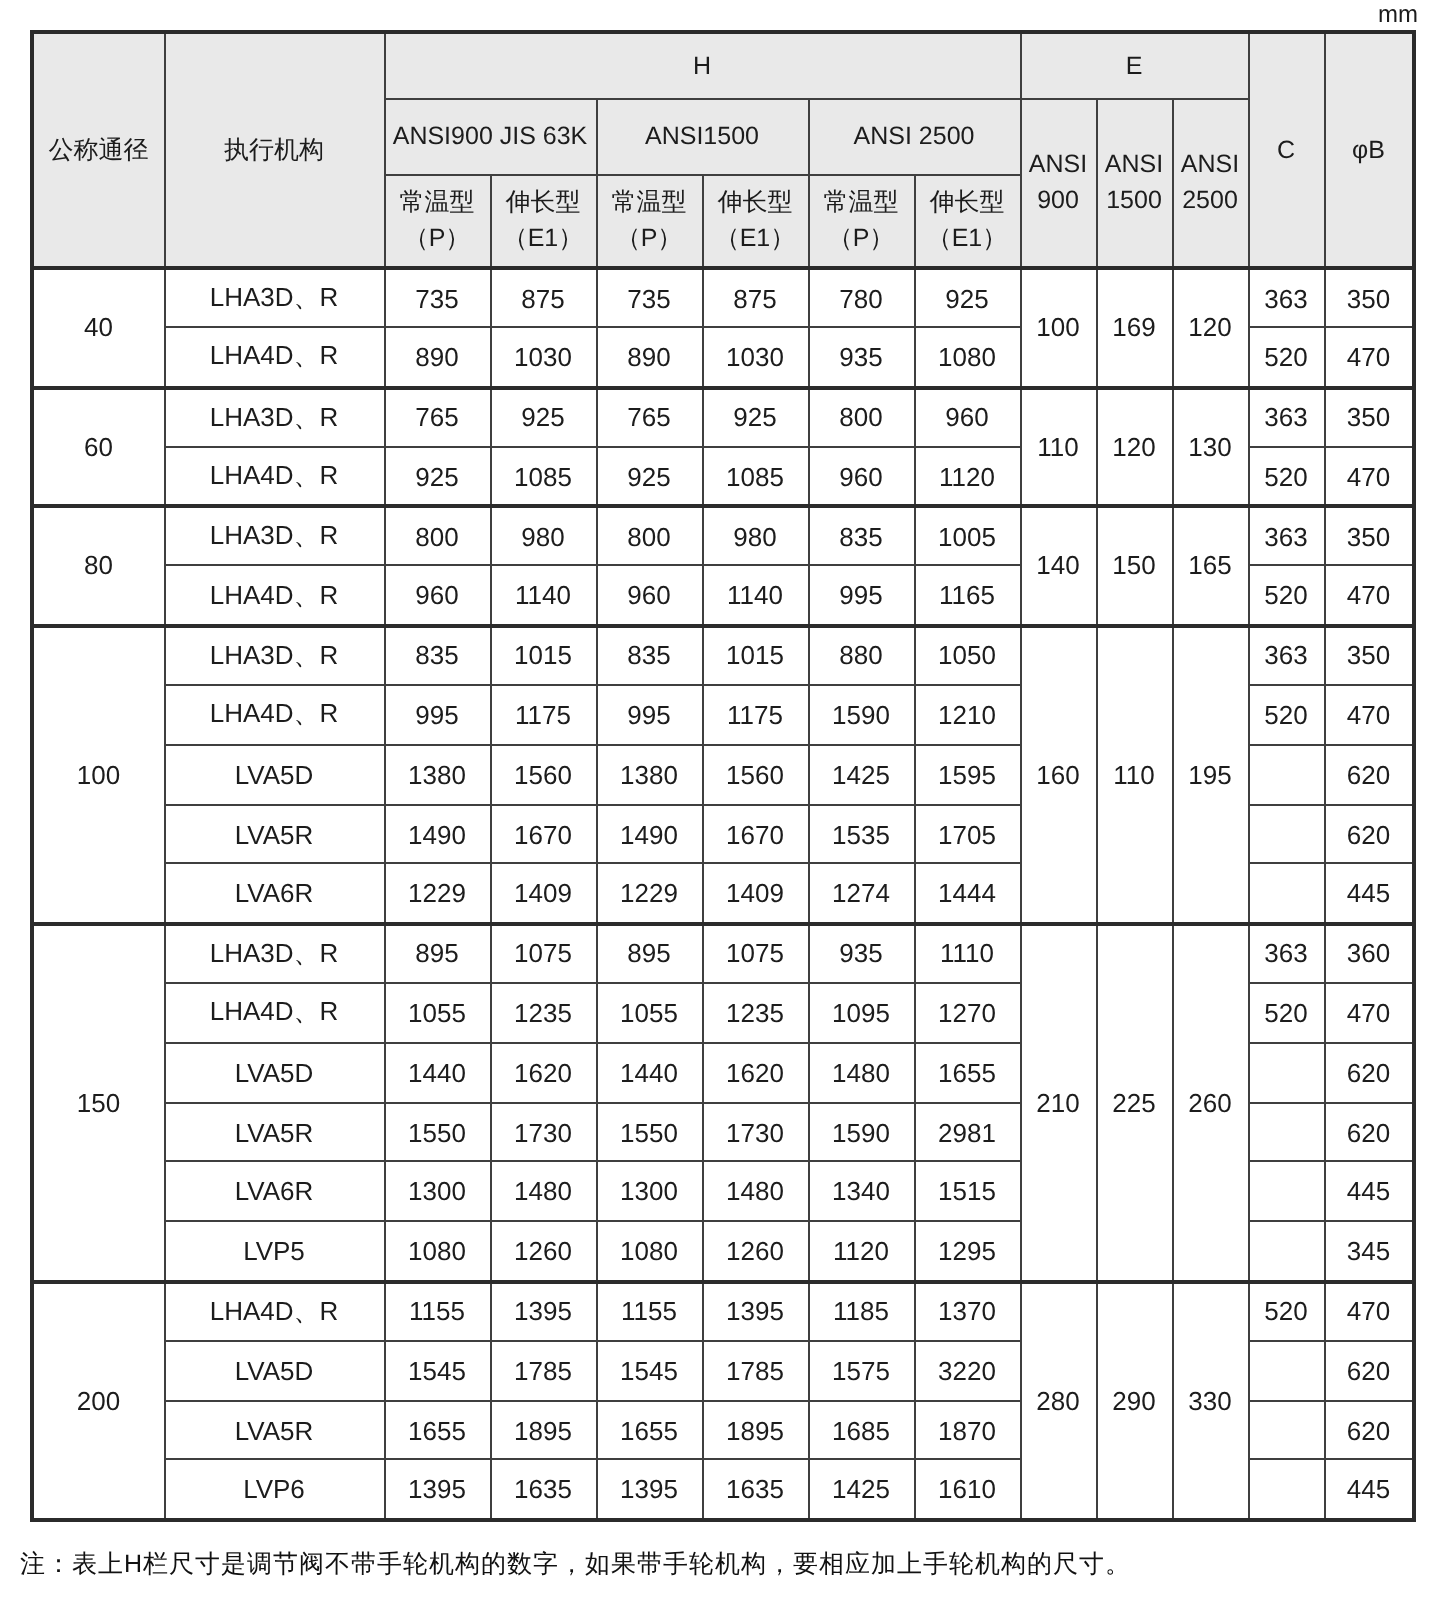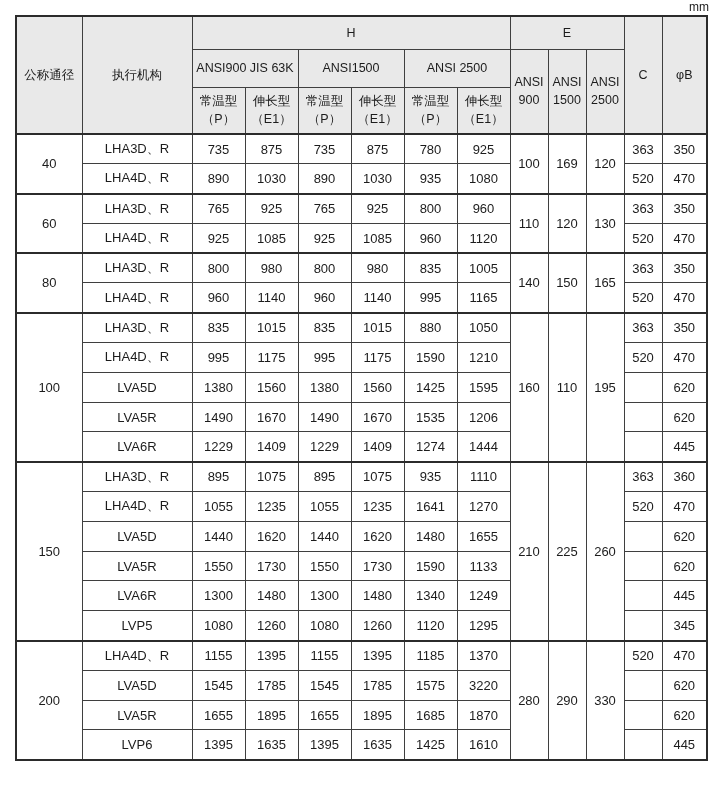--- a/index.html
+++ b/index.html
@@ -231,21 +231,21 @@
           <td></td>
           <td>620</td>
         </tr>
         <tr>
           <td>LVA5R</td>
           <td>1490</td>
           <td>1670</td>
           <td>1490</td>
           <td>1670</td>
           <td>1535</td>
-          <td>1206</td>
+          <td>1705</td>
           <td></td>
           <td>620</td>
         </tr>
         <tr>
           <td>LVA6R</td>
           <td>1229</td>
           <td>1409</td>
           <td>1229</td>
           <td>1409</td>
           <td>1274</td>
@@ -267,21 +267,21 @@
           <td rowspan="6">260</td>
           <td>363</td>
           <td>360</td>
         </tr>
         <tr>
           <td>LHA4D、R</td>
           <td>1055</td>
           <td>1235</td>
           <td>1055</td>
           <td>1235</td>
-          <td>1641</td>
+          <td>1095</td>
           <td>1270</td>
           <td>520</td>
           <td>470</td>
         </tr>
         <tr>
           <td>LVA5D</td>
           <td>1440</td>
           <td>1620</td>
           <td>1440</td>
           <td>1620</td>
@@ -290,32 +290,32 @@
           <td></td>
           <td>620</td>
         </tr>
         <tr>
           <td>LVA5R</td>
           <td>1550</td>
           <td>1730</td>
           <td>1550</td>
           <td>1730</td>
           <td>1590</td>
-          <td>1133</td>
+          <td>2981</td>
           <td></td>
           <td>620</td>
         </tr>
         <tr>
           <td>LVA6R</td>
           <td>1300</td>
           <td>1480</td>
           <td>1300</td>
           <td>1480</td>
           <td>1340</td>
-          <td>1249</td>
+          <td>1515</td>
           <td></td>
           <td>445</td>
         </tr>
         <tr>
           <td>LVP5</td>
           <td>1080</td>
           <td>1260</td>
           <td>1080</td>
           <td>1260</td>
           <td>1120</td>
@@ -367,14 +367,15 @@
           <td>1395</td>
           <td>1635</td>
           <td>1425</td>
           <td>1610</td>
           <td></td>
           <td>445</td>
         </tr>
       </tbody>
   </table>
 
+  <div class="note">注：表上H栏尺寸是调节阀不带手轮机构的数字，如果带手轮机构，要相应加上手轮机构的尺寸。</div>
 
 </div>
 
 </body></html>

